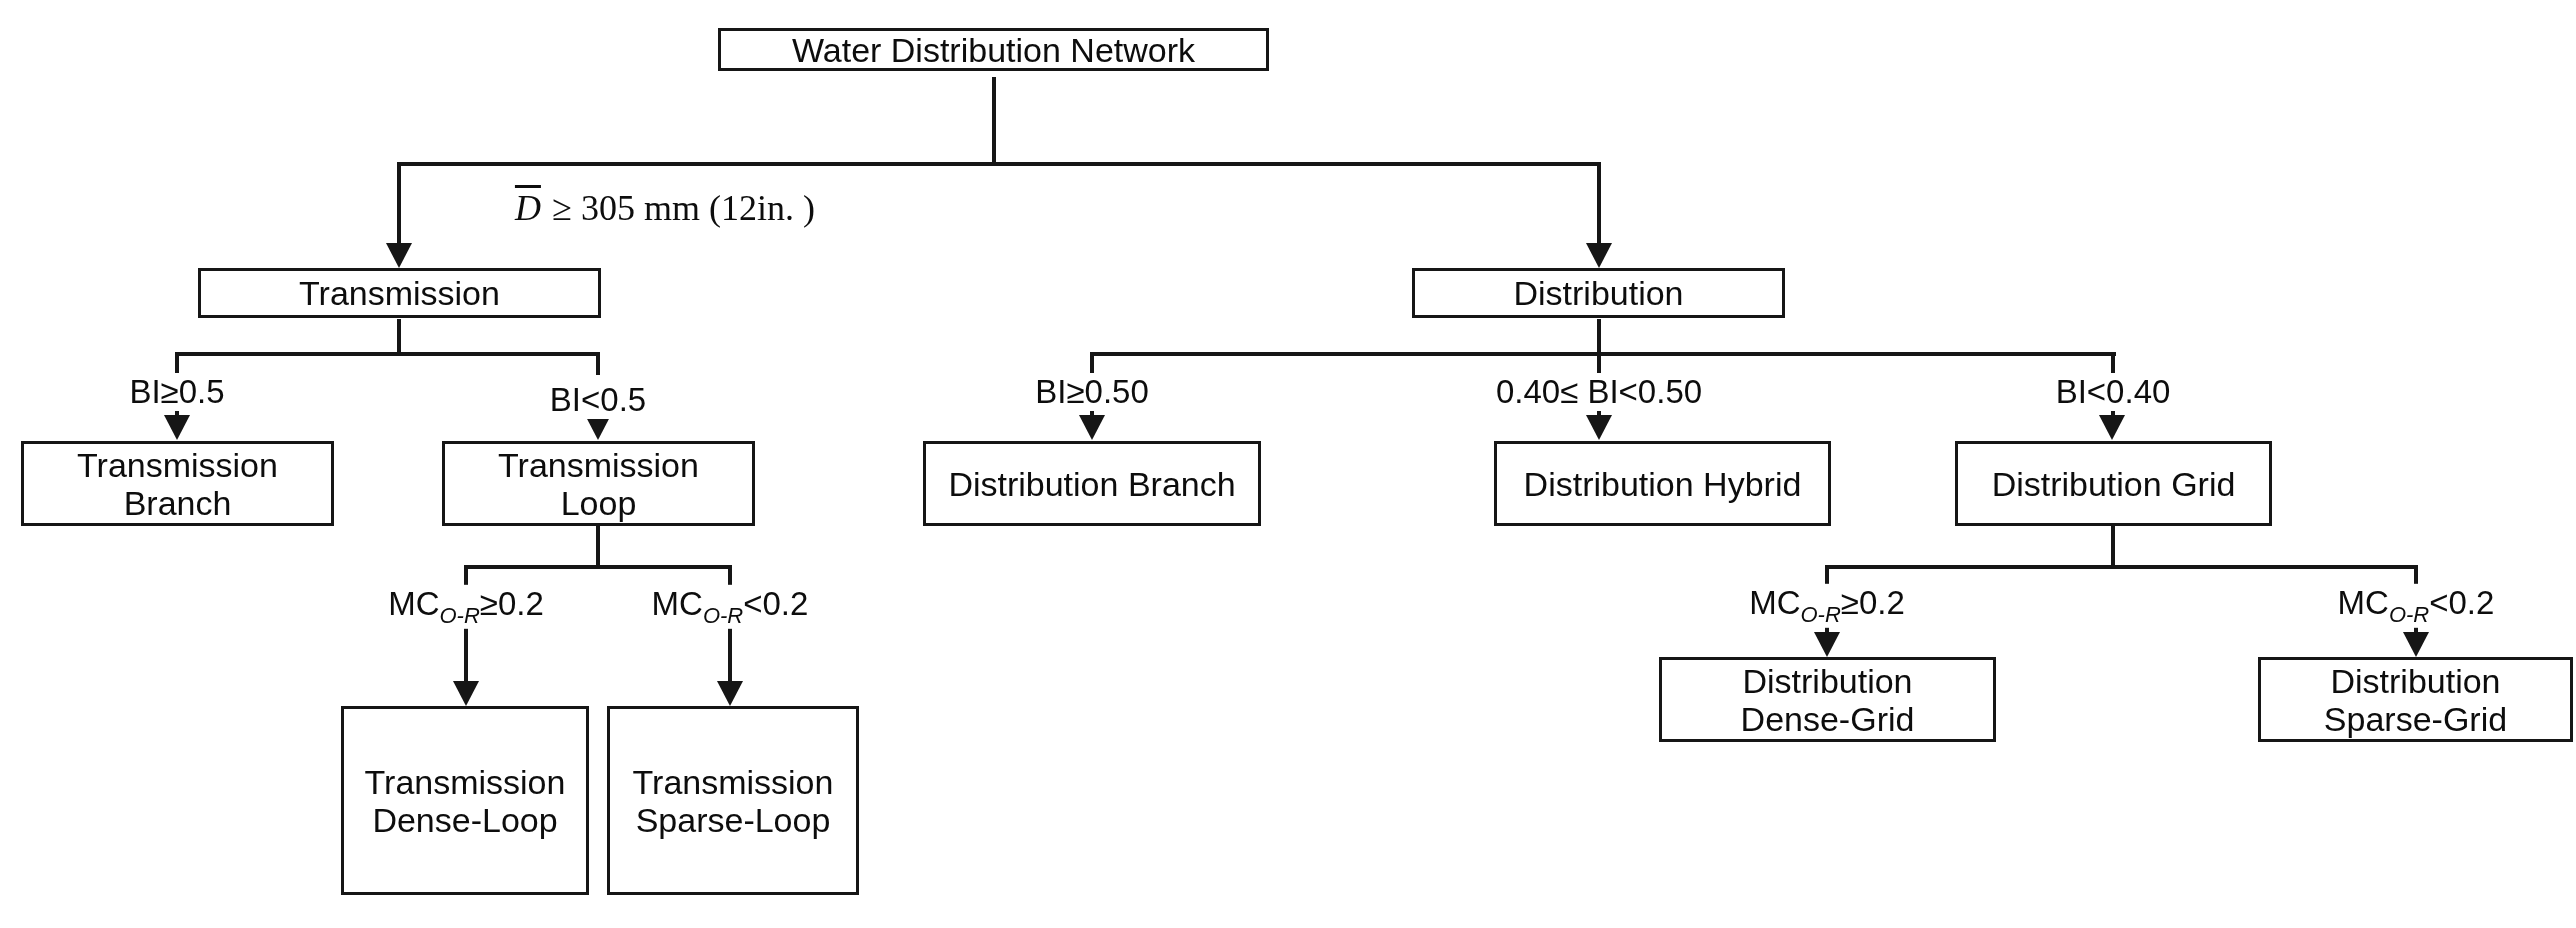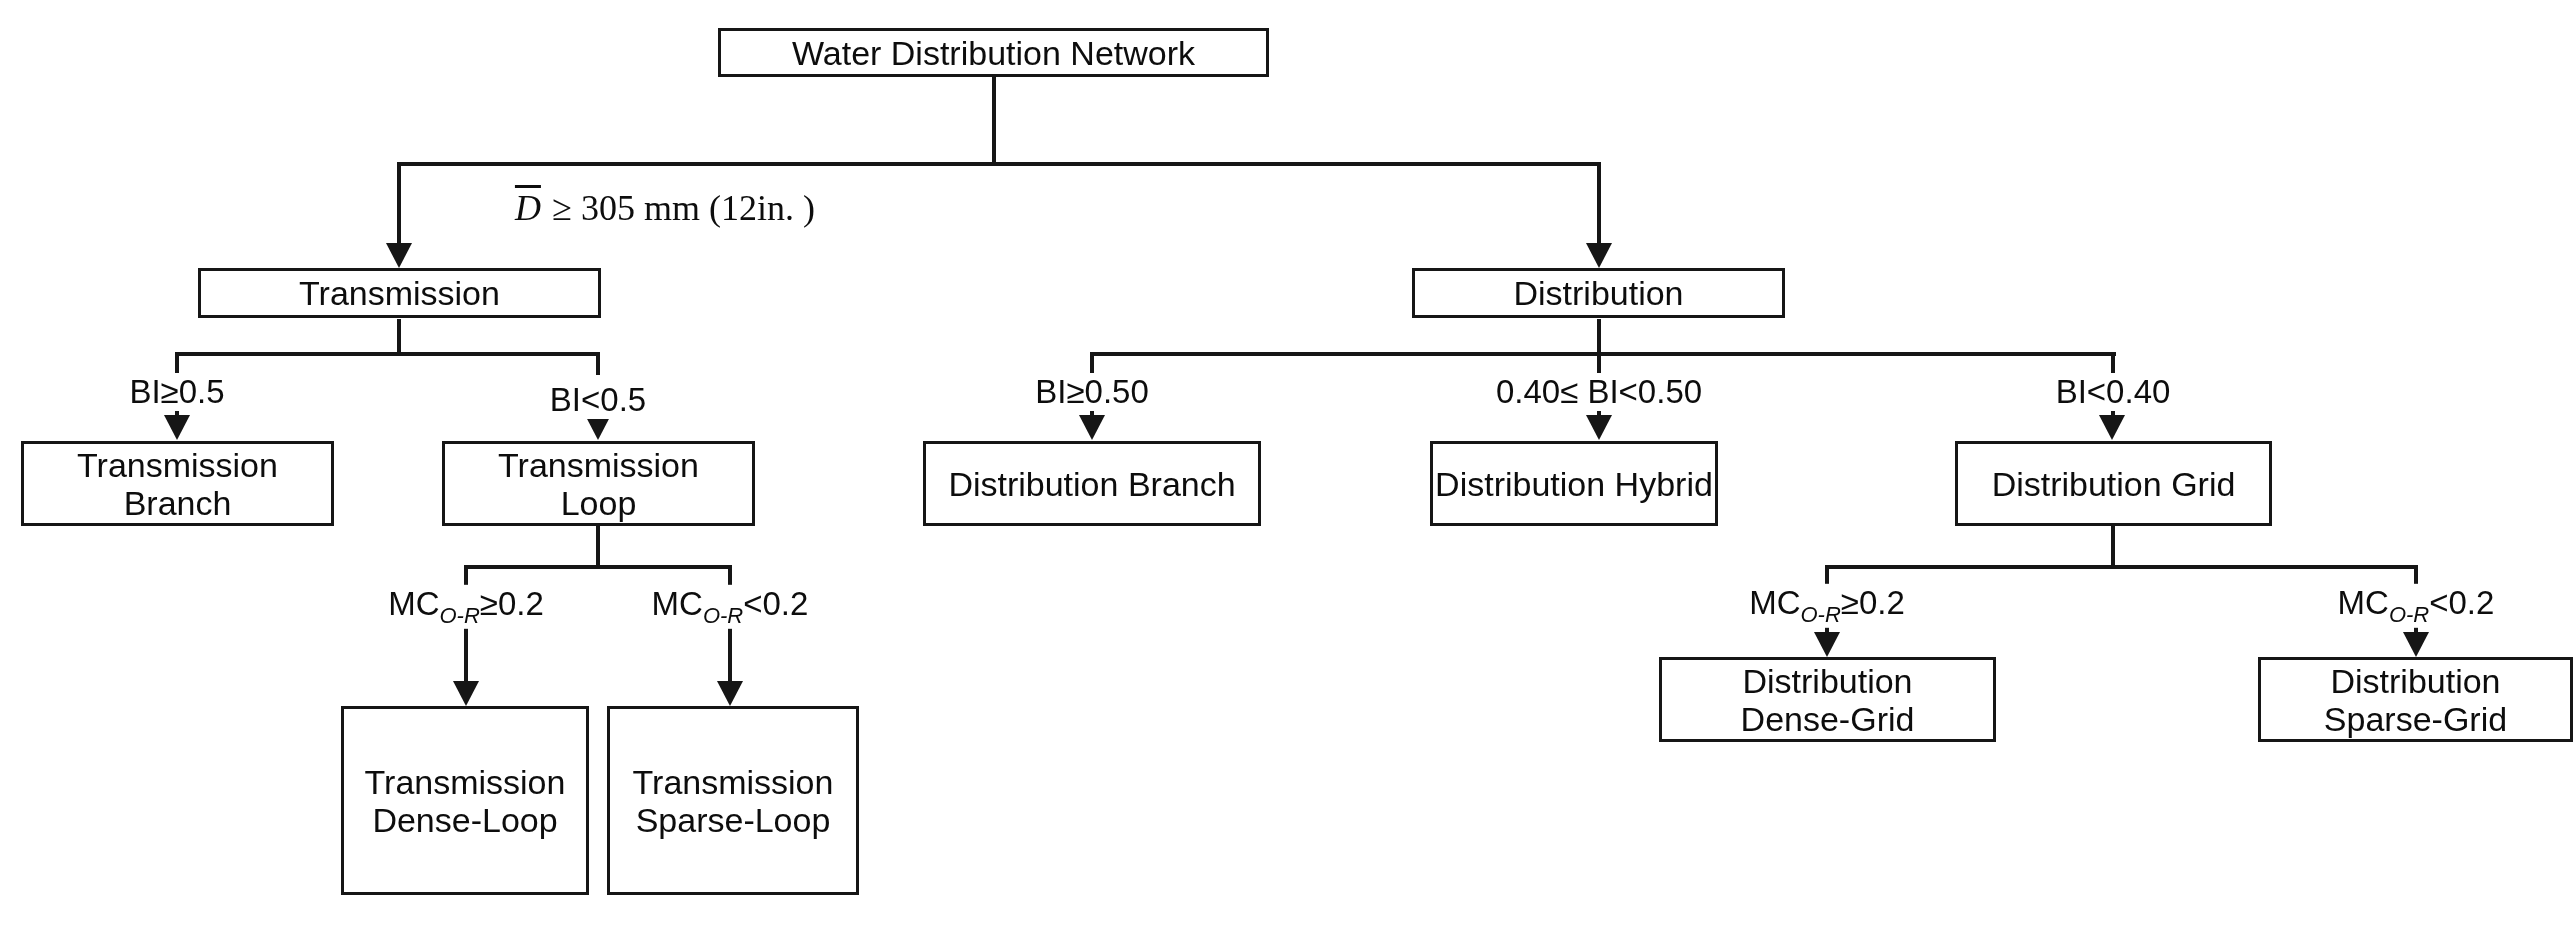--- a/index.html
+++ b/index.html
@@ -139,21 +139,21 @@
     <span class="var">MC</span><span class="sub">O-R</span><span>&lt;0.2</span>
   </div>
 
   <div class="edge-label sans-label" style="left:1827px;top:606px;">
     <span class="var">MC</span><span class="sub">O-R</span><span>≥0.2</span>
   </div>
   <div class="edge-label sans-label" style="left:2416px;top:606px;">
     <span class="var">MC</span><span class="sub">O-R</span><span>&lt;0.2</span>
   </div>
 
-  <div class="node" style="left:718px;top:28px;width:551px;height:49px;justify-content:center;">
+  <div class="node" style="left:718px;top:28px;width:551px;height:43px;justify-content:center;">
     <div>Water Distribution Network</div>
   </div>
 
   <div class="node" style="left:198px;top:268px;width:403px;height:50px;">
     <div>Transmission</div>
   </div>
 
   <div class="node" style="left:1412px;top:268px;width:373px;height:50px;">
     <div>Distribution</div>
   </div>
@@ -165,21 +165,21 @@
 
   <div class="node" style="left:442px;top:441px;width:313px;height:85px;">
     <div>Transmission</div>
     <div>Loop</div>
   </div>
 
   <div class="node" style="left:923px;top:441px;width:338px;height:85px;">
     <div>Distribution Branch</div>
   </div>
 
-  <div class="node" style="left:1430px;top:441px;width:288px;height:85px;">
+  <div class="node" style="left:1494px;top:441px;width:337px;height:85px;">
     <div>Distribution Hybrid</div>
   </div>
 
   <div class="node" style="left:1955px;top:441px;width:317px;height:85px;">
     <div>Distribution Grid</div>
   </div>
 
   <div class="node" style="left:341px;top:706px;width:248px;height:189px;">
     <div>Transmission</div>
     <div>Dense-Loop</div>

